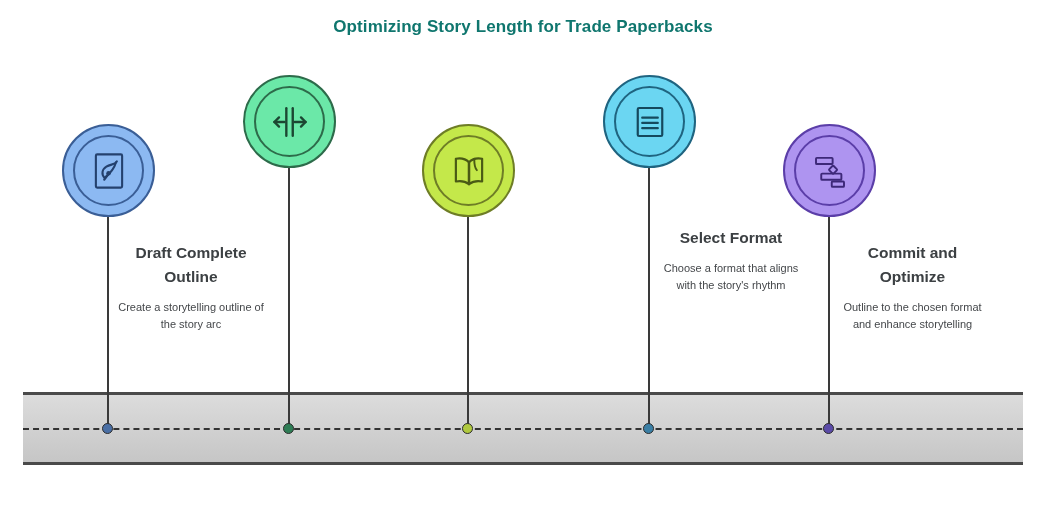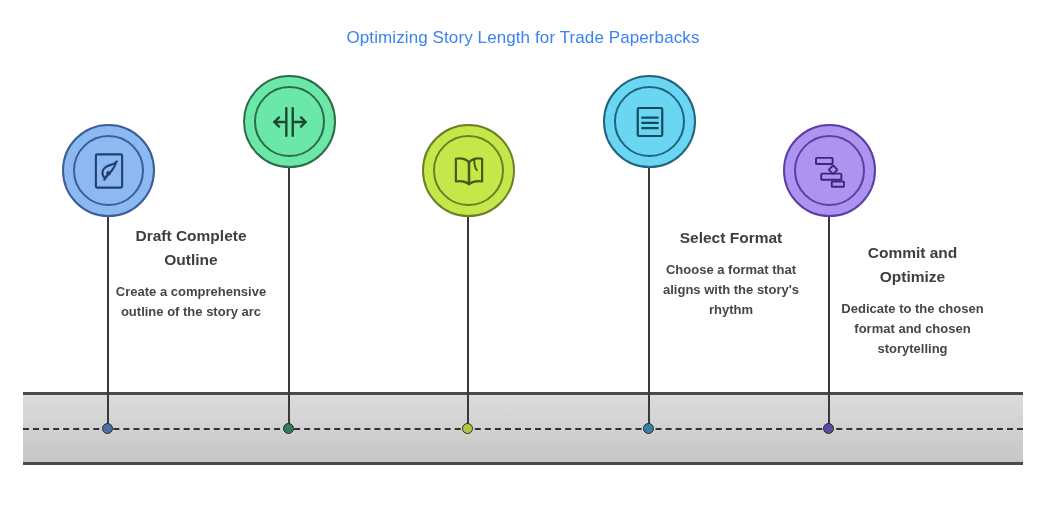--- a/index.html
+++ b/index.html
@@ -8,25 +8,25 @@
     background:#ffffff;
     font-family:"Liberation Sans", sans-serif;
     overflow:hidden;
     position:relative;
   }
   #stage{position:absolute;left:0;top:0;width:1046px;height:518px;}
 
   
   .chart-title{
     position:absolute;
-    left:0;top:28px;width:1046px;
+    left:0;top:17px;width:1046px;
     text-align:center;
     font-size:17px;
-    font-weight:normal;
-    color:#3b82f6;
+    font-weight:bold;
+    color:#0f766e;
     letter-spacing:0.1px;
   }
 
   
   .road{
     position:absolute;
     left:23px;top:392px;
     width:1000px;height:73px;
     background:linear-gradient(to bottom,#dcdcdc 0%,#d2d2d2 45%,#c6c6c6 100%);
     border-top:3px solid #4a4a4a;
@@ -71,22 +71,22 @@
   .col{position:absolute;}
   .col-title{
     font-size:15.5px;
     font-weight:bold;
     color:#3c4043;
     line-height:1.55;
     text-align:center;
     margin:0;
   }
   .col-desc{
-    font-size:13px;
-    font-weight:bold;
+    font-size:11px;
+    font-weight:normal;
     color:#44474a;
     line-height:1.55;
     text-align:center;
     margin:10px 0 0 0;
   }
 </style>
 </head>
 <body>
 
 <div id="stage">
@@ -153,30 +153,30 @@
     <span class="inner-ring" style="border:2px solid #5B3EA8;"></span>
     <svg width="42" height="42" viewBox="0 0 48 48" fill="none">
       <rect x="8" y="9" width="19" height="7" rx="1" stroke="#3D2878" stroke-width="2.2" fill="none"></rect>
       <rect x="24" y="19" width="7" height="7" rx="1" transform="rotate(45 27.5 22.5)" stroke="#3D2878" stroke-width="2.2" fill="none"></rect>
       <rect x="14" y="27" width="23" height="7" rx="1" stroke="#3D2878" stroke-width="2.2" fill="none"></rect>
       <rect x="26" y="36" width="14" height="6" rx="1" stroke="#3D2878" stroke-width="2.2" fill="none"></rect>
     </svg>
   </div>
   <div class="road-dot" style="left:823px;top:423px;background:#5B4BA8;"></div>
 
-  <div class="col" style="left:113px;top:224px;width:156px;">
+  <div class="col" style="left:113px;top:241px;width:156px;">
     <div class="col-title">Draft Complete Outline</div>
-    <div class="col-desc">Create a comprehensive outline of the story arc</div>
+    <div class="col-desc">Create a storytelling outline of the story arc</div>
   </div>
 
 
 
   <div class="col" style="left:655px;top:226px;width:152px;">
     <div class="col-title">Select Format</div>
     <div class="col-desc">Choose a format that aligns with the story's rhythm</div>
   </div>
 
   <div class="col" style="left:835px;top:241px;width:155px;">
     <div class="col-title">Commit and Optimize</div>
-    <div class="col-desc">Dedicate to the chosen format and chosen storytelling</div>
+    <div class="col-desc">Outline to the chosen format and enhance storytelling</div>
   </div>
 
 </div>
 
 </body></html>

